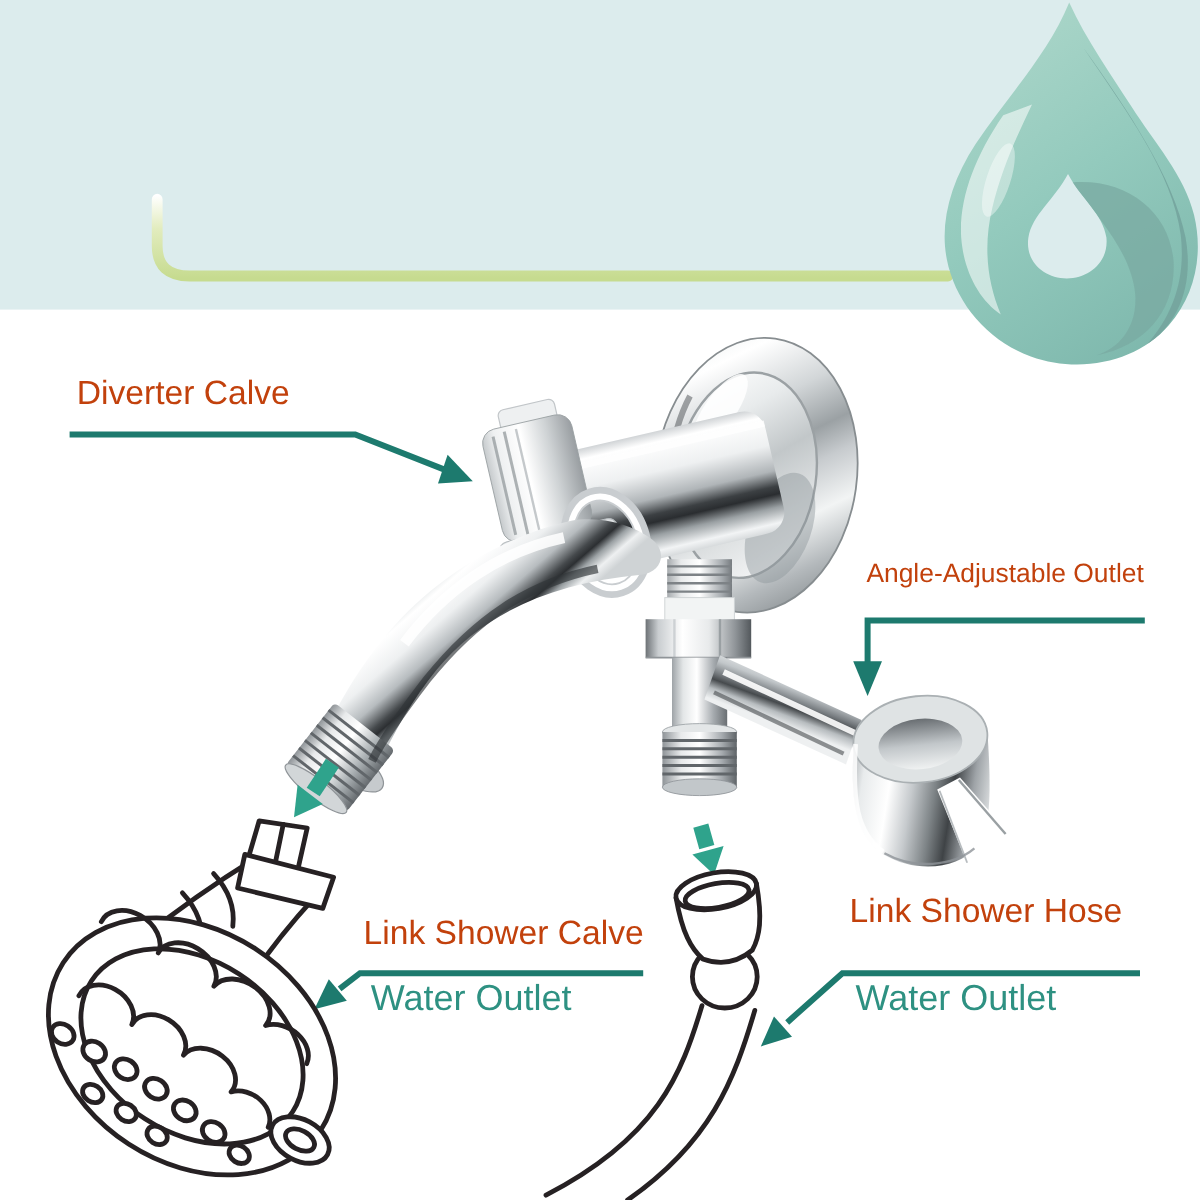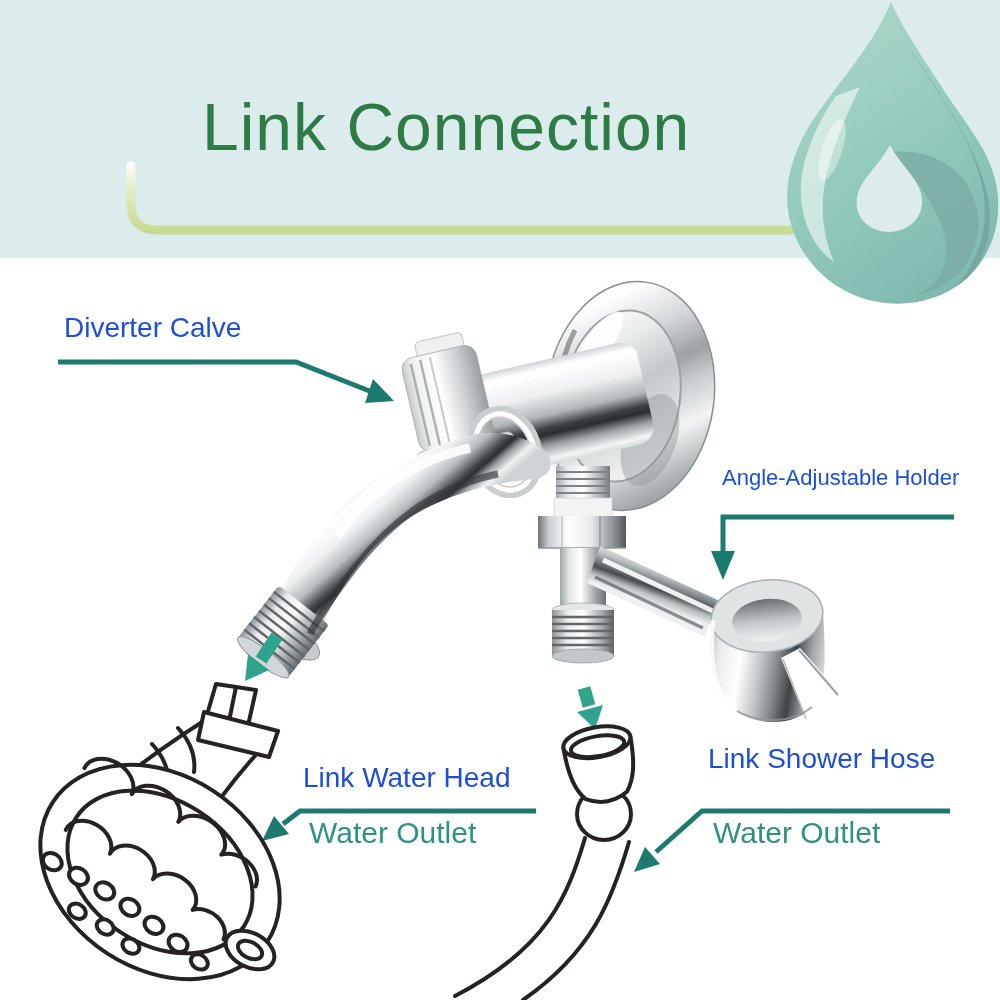--- a/index.html
+++ b/index.html
@@ -9,21 +9,21 @@
   }
   .banner {
     position:absolute; left:0; top:0; width:1000px; height:258px;
     background:#dceced;
   }
   .title {
     position:absolute; left:202px; top:94px; font-size:66px; font-weight:400;
     color:#2e7c45; letter-spacing:1px; white-space:nowrap; line-height:1.0;
   }
   svg.art { position:absolute; left:0; top:0; display:block; }
-  .lbl { position:absolute; color:#1d4ed8; white-space:nowrap; line-height:1.05; }
+  .lbl { position:absolute; color:#c2410c; white-space:nowrap; line-height:1.05; }
   .lbl-diverter    { left:64px;  top:313px; font-size:28px; }
   .lbl-holder      { left:722px; top:466px; font-size:22px; }
   .lbl-head        { left:303px; top:763px; font-size:28px; }
   .lbl-head-outlet { left:309px; top:817px; font-size:30px; color:#2e9182; }
   .lbl-hose        { left:708px; top:744px; font-size:28px; }
   .lbl-hose-outlet { left:713px; top:817px; font-size:30px; color:#2e9182; }
 </style>
 </head>
 <body>
 
@@ -313,25 +313,24 @@
       <ellipse cx="604" cy="814" rx="27" ry="26"></ellipse>
 
       <g transform="rotate(-10 600 760)">
         <path d="M566 742 C566 772 571 786 579 796 Q600 808 621 796 C629 786 634 772 634 742 Z"></path>
         <ellipse cx="600" cy="742" rx="34" ry="15"></ellipse>
         <ellipse cx="600" cy="746" rx="27" ry="10" fill="none"></ellipse>
       </g>
     </g>
   </svg>
 
-  <div class="title">Link Connection</div>
 
   <div class="lbl lbl-diverter">Diverter Calve</div>
 
-  <div class="lbl lbl-holder">Angle-Adjustable Holder</div>
-
-  <div class="lbl lbl-head">Link Water Head</div>
+  <div class="lbl lbl-holder">Angle-Adjustable Outlet</div>
+
+  <div class="lbl lbl-head">Link Shower Calve</div>
   <div class="lbl lbl-head-outlet">Water Outlet</div>
 
   <div class="lbl lbl-hose">Link Shower Hose</div>
   <div class="lbl lbl-hose-outlet">Water Outlet</div>
 
 </div>
 
 </body></html>

